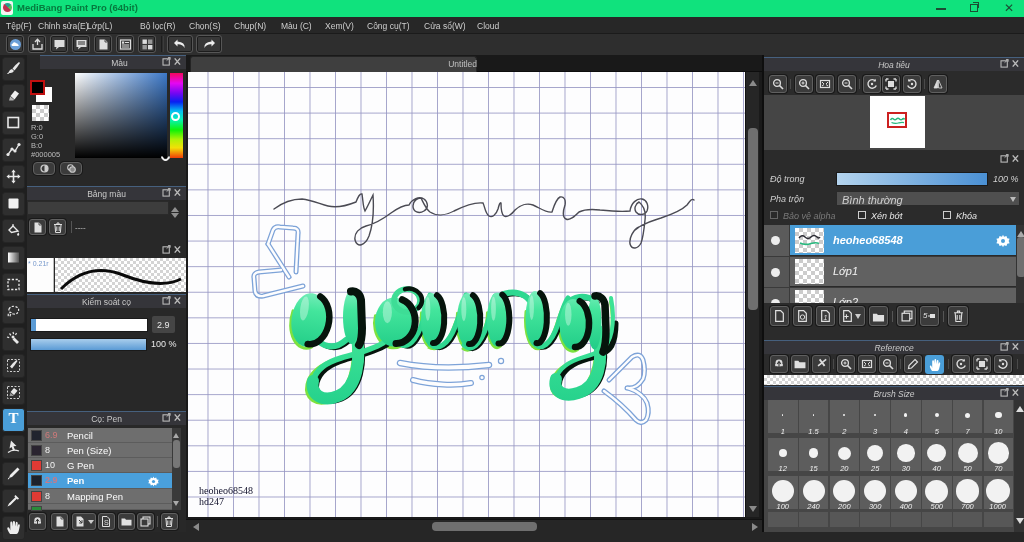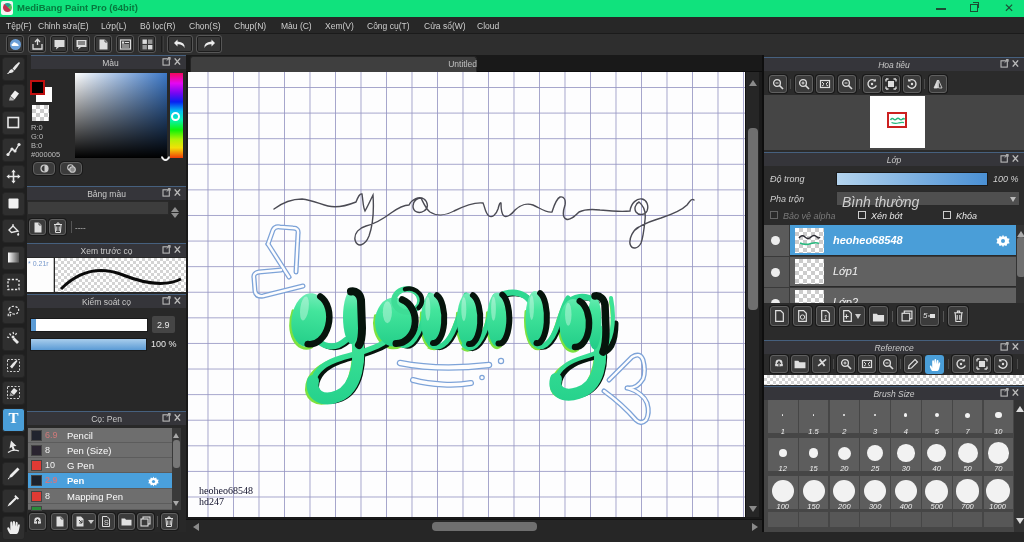--- a/index.html
+++ b/index.html
@@ -29,21 +29,21 @@
   <div style="left:17px;top:2px;font-size:9.5px;color:#067a3e;font-weight:bold;">MediBang Paint Pro (64bit)</div>
   <div style="left:936px;top:8px;width:10px;height:2px;background:#1b4d33;"></div>
   <div style="left:970px;top:4px;width:8px;height:8px;border:1.5px solid #1b4d33;"></div>
   <div style="left:973px;top:2px;width:6px;height:6px;border-top:1.5px solid #1b4d33;border-right:1.5px solid #1b4d33;"></div>
   <div style="left:1004px;top:3px;width:10px;height:10px;color:#1b4d33;font-size:12px;line-height:10px;">✕</div>
 </div>
 
 <div id="menubar" style="left:0;top:17px;width:1024px;height:17px;background:#272727;border-bottom:1px solid #1b1b1b;">
   <div class="t" style="left:6px;top:4px;">Tệp(F)</div>
   <div class="t" style="left:38px;top:4px;">Chỉnh sửa(E)</div>
-  <div class="t" style="left:101px;top:4px;">Lớp(L)</div>
+  <div class="t" style="left:87px;top:4px;">Lớp(L)</div>
   <div class="t" style="left:140px;top:4px;">Bộ lọc(R)</div>
   <div class="t" style="left:189px;top:4px;">Chọn(S)</div>
   <div class="t" style="left:234px;top:4px;">Chụp(N)</div>
   <div class="t" style="left:281px;top:4px;">Màu (C)</div>
   <div class="t" style="left:325px;top:4px;">Xem(V)</div>
   <div class="t" style="left:367px;top:4px;">Công cụ(T)</div>
   <div class="t" style="left:424px;top:4px;">Cửa sổ(W)</div>
   <div class="t" style="left:477px;top:4px;">Cloud</div>
   <div class="t" style="left:513px;top:16px;">Help</div>
 </div>
@@ -187,21 +187,21 @@
         <path d="M9.5 2 L13 5.5 L11.8 6.7 L10.8 5.7 L4.5 12 L1.5 13.5 L3 10.5 L9.3 4.2 L8.3 3.2 Z" fill="#ededed"></path>
       </svg>
   <div class="tool" style="top:461px;"></div>
   <svg style="left:5px;top:464px;" width="17" height="17" viewBox="0 0 17 17">
         <path d="M5 15 Q3.5 13 2.5 10.5 Q1.8 8.7 3 8.3 Q4.2 8 4.8 10 L5.3 11.5 L5.3 4 Q5.3 2.6 6.3 2.6 Q7.3 2.6 7.3 4 L7.4 7.5 L7.9 3 Q8 1.8 9 1.9 Q10 2 10 3.2 L10 7.6 L10.8 3.8 Q11 2.7 11.9 2.9 Q12.8 3.1 12.7 4.3 L12.4 8 L13 6 Q13.4 5 14.2 5.3 Q15 5.6 14.8 6.8 Q14.3 10 13.6 12.5 Q13 14.8 11.5 15 Z" fill="#ededed"></path>
       </svg>
 </div>
 
 <div id="leftcol" style="left:27px;top:55px;width:159px;height:477px;background:#282828;">
 
-  <div class="hdr" style="left:4px;top:0;width:159px;">Màu</div>
+  <div class="hdr" style="left:13px;top:0;width:159px;">Màu</div>
   <svg class="hico" style="top:2px;" width="22" height="10" viewBox="0 0 22 10">
         <rect x="1" y="2" width="7" height="7" fill="none" stroke="#bbb" stroke-width="1.2"></rect>
         <path d="M5 4 L9 0.5 M9 0.5 L6.5 0.5 M9 0.5 L9 3" stroke="#bbb" stroke-width="1"></path>
         <path d="M14 1.5 L20 8.5 M20 1.5 L14 8.5" stroke="#bbb" stroke-width="1.6"></path>
       </svg>
   <div style="left:9px;top:32px;width:16px;height:15px;background:#fff;"></div>
   <div style="left:3px;top:25px;width:15px;height:15px;background:#000;border:2px solid #c01010;"></div>
   <div class="check8" style="left:5px;top:50px;width:17px;height:16px;"></div>
   <div style="left:4px;top:68px;font-size:7.5px;color:#bbb;">R:0</div>
   <div style="left:4px;top:77px;font-size:7.5px;color:#bbb;">G:0</div>
@@ -236,21 +236,20 @@
         <path d="M1.5 0.5 H6 L8.5 3 V10.5 H1.5 Z" fill="#e0e0e0"></path>
         <path d="M6 0.5 L6 3 L8.5 3" fill="none" stroke="#3b3b3b" stroke-width="0.8"></path>
       </svg>
   <div class="pbtn" style="left:22px;top:164px;width:17px;height:16px;"></div>
   <svg style="left:26px;top:167px;" width="10" height="11" viewBox="0 0 10 11">
         <path d="M1 2.5 H9 M4 2 V1 H6 V2 M2 3 L2.6 10.5 H7.4 L8 3 M3.8 4.5 V9 M6.2 4.5 V9" stroke="#e0e0e0" stroke-width="1" fill="none"></path>
       </svg>
   <div style="left:44px;top:166px;width:1px;height:12px;background:#555;"></div>
   <div style="left:48px;top:168px;font-size:8px;color:#ccc;">----</div>
 
-  <div class="hdr" style="left:0;top:188px;width:159px;">Xem trước cọ</div>
   <svg class="hico" style="top:190px;" width="22" height="10" viewBox="0 0 22 10">
         <rect x="1" y="2" width="7" height="7" fill="none" stroke="#bbb" stroke-width="1.2"></rect>
         <path d="M5 4 L9 0.5 M9 0.5 L6.5 0.5 M9 0.5 L9 3" stroke="#bbb" stroke-width="1"></path>
         <path d="M14 1.5 L20 8.5 M20 1.5 L14 8.5" stroke="#bbb" stroke-width="1.6"></path>
       </svg>
   <div style="left:0;top:203px;width:27px;height:34px;background:#fdfdfd;border-right:1px solid #bbb;"></div>
   <div style="left:1px;top:205px;font-size:7px;color:#7799cc;">* 0.21r</div>
   <div class="check5" style="left:28px;top:203px;width:131px;height:34px;"></div>
   <svg style="left:28px;top:203px;" width="131" height="34" viewBox="0 0 131 34">
         <path d="M6 31 C25 12, 45 8, 68 17 C88 25, 110 29, 126 21" fill="none" stroke="#0a0a0a" stroke-width="3"></path>
@@ -529,32 +528,31 @@
         <path d="M6.5 2 L10 10 L6.5 10 Z" fill="none" stroke="#ddd" stroke-width="0.8"></path>
       </svg>
   <div style="left:2px;top:40px;width:260px;height:55px;background:#454545;"></div>
   <div style="left:108px;top:41px;width:55px;height:52px;background:#fff;"></div>
   <div style="left:125px;top:57px;width:20px;height:16px;border:2px solid #cc2020;"></div>
   <svg style="left:127px;top:60px;" width="17" height="11" viewBox="0 0 17 11">
         <path d="M1.5 5 Q3 2.5 4.5 4 Q6 5.5 7.5 4 Q9 2.5 10.5 4 Q12 5.5 13.5 4 Q15 3 15.5 4.5" fill="none" stroke="#27b97e" stroke-width="1.6"></path>
         <path d="M2.5 7.5 Q6 9 10 7.8 Q13 7 15 7.6" fill="none" stroke="#27b97e" stroke-width="1.2"></path>
       </svg>
 
-  <div class="hdr" style="left:2px;top:97px;width:260px;">Lớp</div>
   <svg class="hico" style="top:99px;" width="22" height="10" viewBox="0 0 22 10">
         <rect x="1" y="2" width="7" height="7" fill="none" stroke="#bbb" stroke-width="1.2"></rect>
         <path d="M5 4 L9 0.5 M9 0.5 L6.5 0.5 M9 0.5 L9 3" stroke="#bbb" stroke-width="1"></path>
         <path d="M14 1.5 L20 8.5 M20 1.5 L14 8.5" stroke="#bbb" stroke-width="1.6"></path>
       </svg>
   <div class="t" style="left:8px;top:119px;font-size:9px;">Độ trong</div>
   <div style="left:74px;top:117px;width:152px;height:14px;background:linear-gradient(to right,#b4d4ee,#4a90d4);border:1px solid #1a1a1a;"></div>
   <div class="t" style="left:231px;top:119px;font-size:9px;">100 %</div>
   <div class="t" style="left:8px;top:139px;font-size:9px;">Pha trộn</div>
   <div style="left:74px;top:136px;width:184px;height:15px;background:#4f4f4f;border:1px solid #2a2a2a;"></div>
-  <div class="t" style="left:80px;top:139px;font-size:14px;">Bình thường</div>
+  <div class="t" style="left:80px;top:139px;font-size:11px;">Bình thường</div>
   <div style="left:248px;top:142px;width:0;height:0;border:3.5px solid transparent;border-top:5px solid #bbb;"></div>
   <div class="chk" style="left:8px;top:156px;border-color:#666;"></div>
   <div class="t" style="left:21px;top:156px;font-size:9px;color:#7a7a7a;">Bảo vệ alpha</div>
   <div class="chk" style="left:96px;top:156px;"></div>
   <div class="t" style="left:109px;top:156px;font-size:9px;color:#e8e8e8;">Xén bớt</div>
   <div class="chk" style="left:181px;top:156px;"></div>
   <div class="t" style="left:194px;top:156px;font-size:9px;color:#e8e8e8;">Khóa</div>
 
   <div style="left:2px;top:170px;width:252px;height:78px;background:#3a3a3a;overflow:hidden;">
     <div style="left:0;top:0;width:252px;height:31px;background:#4a9ed8;border-bottom:1px solid #2a2a2a;">
@@ -763,21 +761,21 @@
     <div style="left:127.2px;top:64px;width:29.5px;text-align:center;font-size:7.5px;color:#f0f0f0;">30</div>
     <div style="left:163.3px;top:43.6px;width:18.8px;height:18.8px;border-radius:50%;background:#f2f2f2;"></div>
     <div style="left:158.0px;top:64px;width:29.5px;text-align:center;font-size:7.5px;color:#f0f0f0;">40</div>
     <div style="left:193.5px;top:43.0px;width:20.0px;height:20.0px;border-radius:50%;background:#f2f2f2;"></div>
     <div style="left:188.8px;top:64px;width:29.5px;text-align:center;font-size:7.5px;color:#f0f0f0;">50</div>
     <div style="left:223.5px;top:42.2px;width:21.6px;height:21.6px;border-radius:50%;background:#f2f2f2;"></div>
     <div style="left:219.6px;top:64px;width:29.5px;text-align:center;font-size:7.5px;color:#f0f0f0;">70</div>
     <div style="left:7.8px;top:80.1px;width:21.8px;height:21.8px;border-radius:50%;background:#f2f2f2;"></div>
     <div style="left:4.0px;top:102px;width:29.5px;text-align:center;font-size:7.5px;color:#f0f0f0;">100</div>
     <div style="left:38.5px;top:80.0px;width:22.0px;height:22.0px;border-radius:50%;background:#f2f2f2;"></div>
-    <div style="left:34.8px;top:102px;width:29.5px;text-align:center;font-size:7.5px;color:#f0f0f0;">150</div>
+    <div style="left:34.8px;top:102px;width:29.5px;text-align:center;font-size:7.5px;color:#f0f0f0;">240</div>
     <div style="left:69.1px;top:79.8px;width:22.4px;height:22.4px;border-radius:50%;background:#f2f2f2;"></div>
     <div style="left:65.6px;top:102px;width:29.5px;text-align:center;font-size:7.5px;color:#f0f0f0;">200</div>
     <div style="left:99.8px;top:79.7px;width:22.6px;height:22.6px;border-radius:50%;background:#f2f2f2;"></div>
     <div style="left:96.4px;top:102px;width:29.5px;text-align:center;font-size:7.5px;color:#f0f0f0;">300</div>
     <div style="left:130.5px;top:79.6px;width:22.8px;height:22.8px;border-radius:50%;background:#f2f2f2;"></div>
     <div style="left:127.2px;top:102px;width:29.5px;text-align:center;font-size:7.5px;color:#f0f0f0;">400</div>
     <div style="left:161.2px;top:79.5px;width:23.0px;height:23.0px;border-radius:50%;background:#f2f2f2;"></div>
     <div style="left:158.0px;top:102px;width:29.5px;text-align:center;font-size:7.5px;color:#f0f0f0;">500</div>
     <div style="left:191.9px;top:79.4px;width:23.2px;height:23.2px;border-radius:50%;background:#f2f2f2;"></div>
     <div style="left:188.8px;top:102px;width:29.5px;text-align:center;font-size:7.5px;color:#f0f0f0;">700</div>

